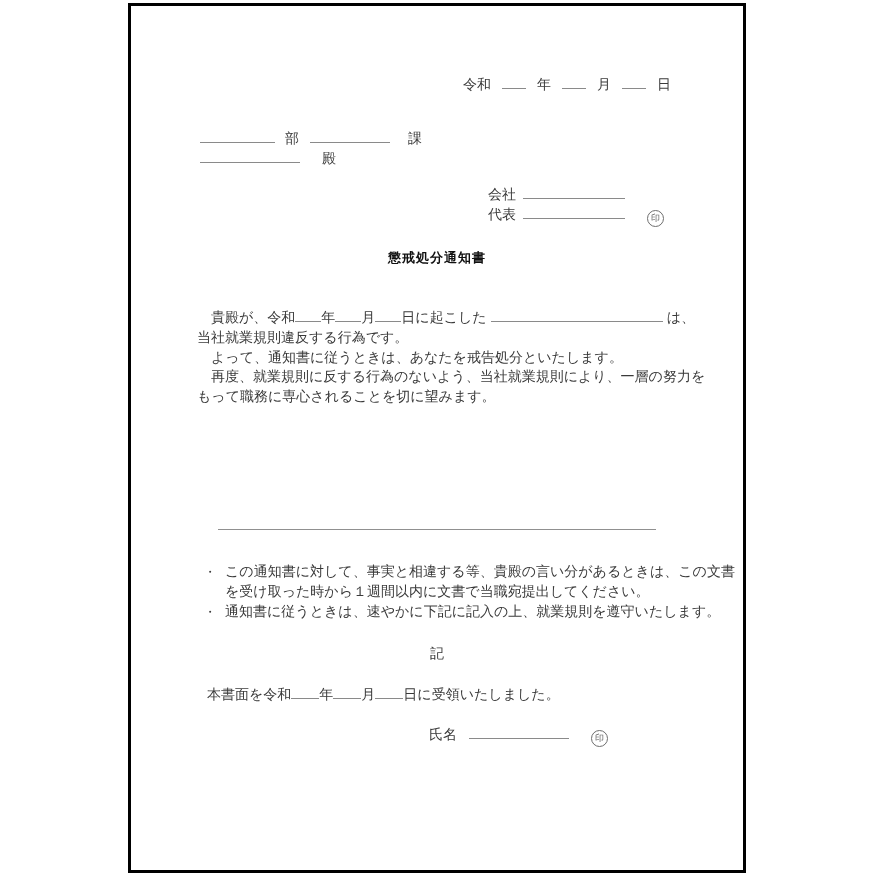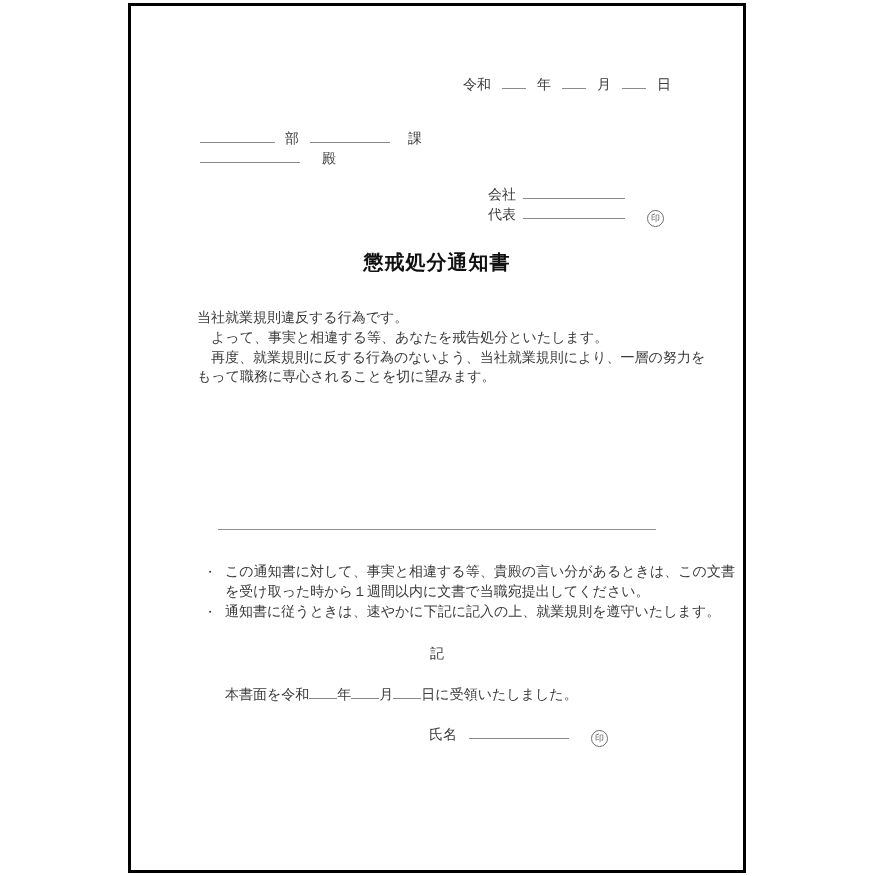--- a/index.html
+++ b/index.html
@@ -35,35 +35,35 @@
   .date-line > *:last-child { margin-right: 0; }
   .addressee { left: 200px; top: 130px; }
   .addressee .row { height: 20px; }
   .sender { left: 488px; top: 186px; }
   .sender .row { height: 20px; }
   .doc-title {
     left: 128px; top: 249px; width: 618px;
     text-align: center;
     font-family: "Liberation Sans", "DejaVu Sans", sans-serif;
     font-weight: 700;
-    font-size: 20px;
+    font-size: 13px;
     letter-spacing: 1px;
     color: #111;
   }
   .para { left: 197px; top: 308px; line-height: 19.8px; }
   .ind { padding-left: 14px; }
   .divider {
     left: 218px; top: 529px; width: 438px;
     border-top: 1px solid #909090;
   }
   .notes { left: 204px; top: 562px; line-height: 20px; }
   .note-item { display: flex; align-items: flex-start; }
   .bullet { width: 21px; flex: 0 0 21px; font-size: 12px; }
   .ki { left: 128px; top: 645px; width: 618px; text-align: center; }
-  .closing { left: 225px; top: 685px; line-height: 20px; }
+  .closing { left: 207px; top: 685px; line-height: 20px; }
   .name-line { left: 429px; top: 726px; }
   .name-line > * { margin-right: 0; }
   .gap12 { margin-right: 12px; }
   .gap22 { margin-right: 22px; }
   .gap10 { margin-right: 10px; }
   .gap11 { margin-right: 11px; }
   .gap18 { margin-right: 18px; }
   .gap7 { margin-right: 7px; }
   .seal {
     display: inline-flex;
@@ -115,22 +115,25 @@
   <div class="row">
     <span class="gap7">代表</span>
     <span class="blank w102 gap22"></span>
     <span class="seal">印</span>
   </div>
 </div>
 
 <div class="abs doc-title">懲戒処分通知書</div>
 
 <div class="abs fs14 para">
+  <div class="line ind">
+    <span>貴殿が、令和</span><span class="blank w26"></span><span>年</span><span class="blank w26"></span><span>月</span><span class="blank w26"></span><span>日に起こした</span><span class="blank w172 big-blank"></span><span>は、</span>
+  </div>
   <div class="line">当社就業規則違反する行為です。</div>
-  <div class="line ind">よって、事実と相違する等、あなたを戒告処分といたします。</div>
+  <div class="line ind">よって、通知書に従うときは、あなたを戒告処分といたします。</div>
   <div class="line ind">再度、就業規則に反する行為のないよう、当社就業規則により、一層の努力を</div>
   <div class="line">もって職務に専心されることを切に望みます。</div>
 </div>
 
 <div class="abs divider"></div>
 
 <div class="abs fs14 notes">
   <div class="note-item">
     <span class="bullet">・</span>
     <div>

